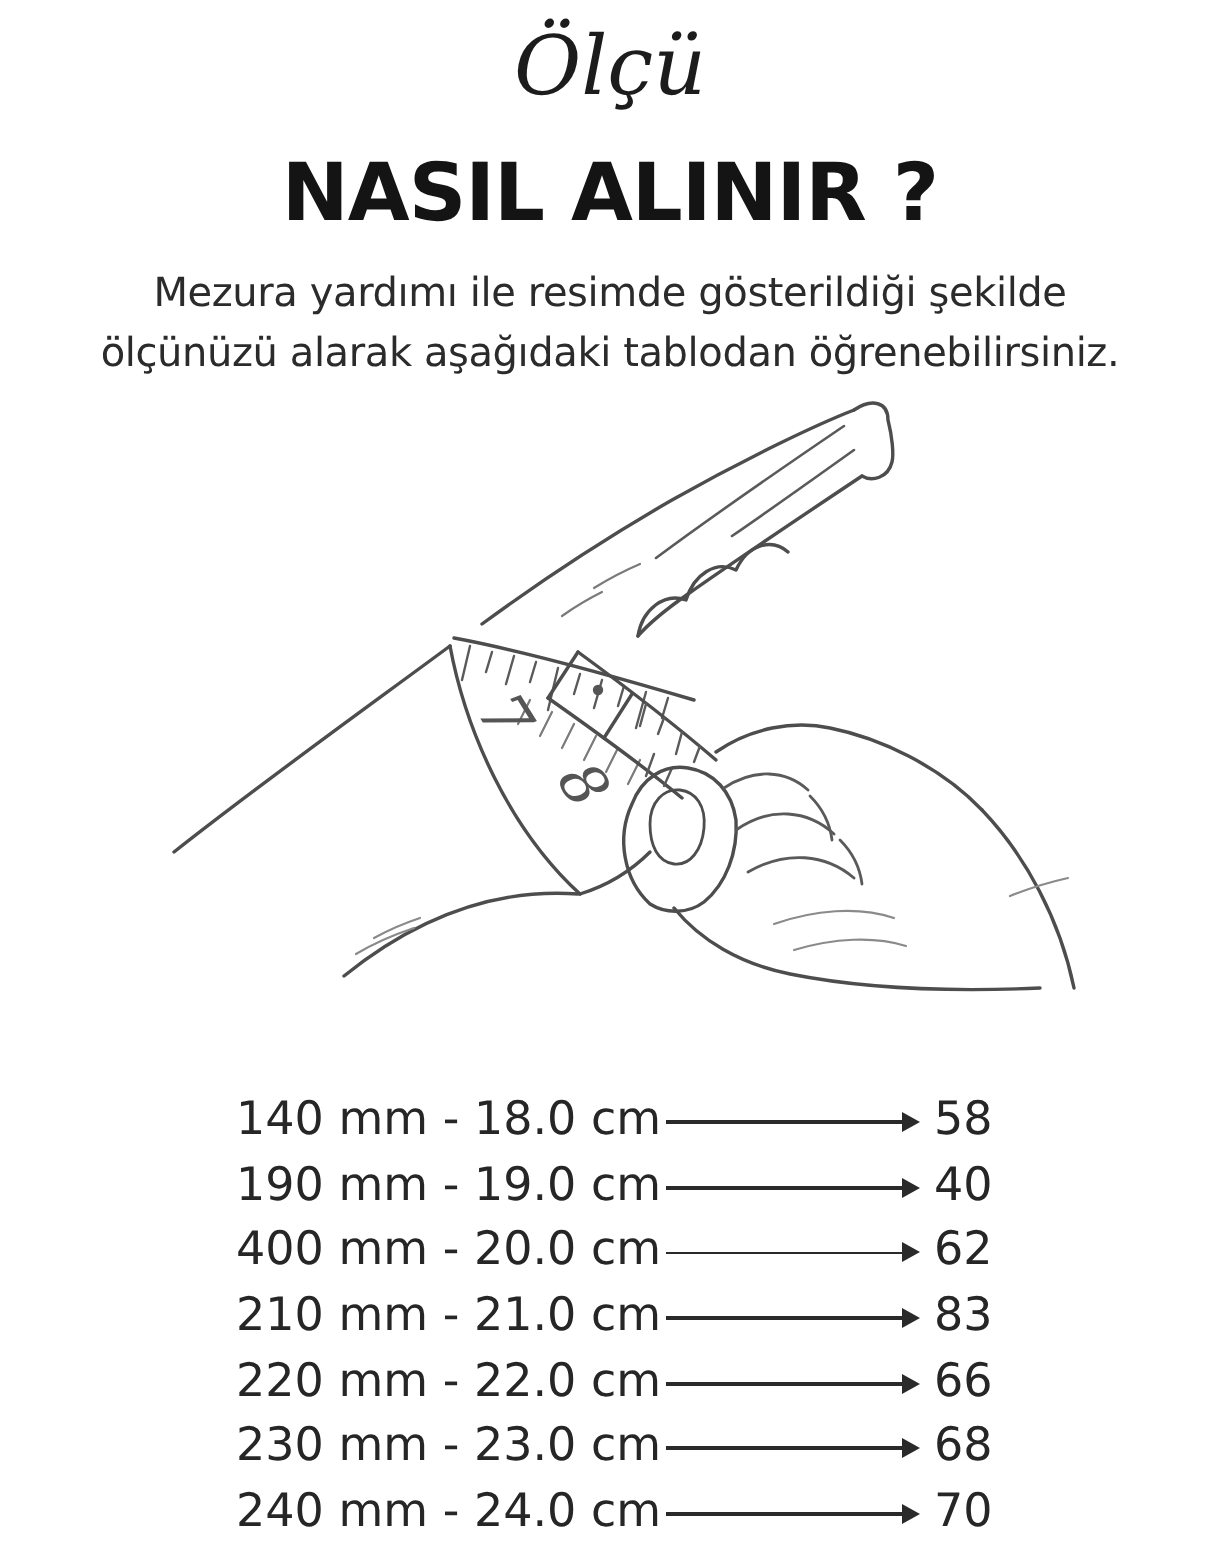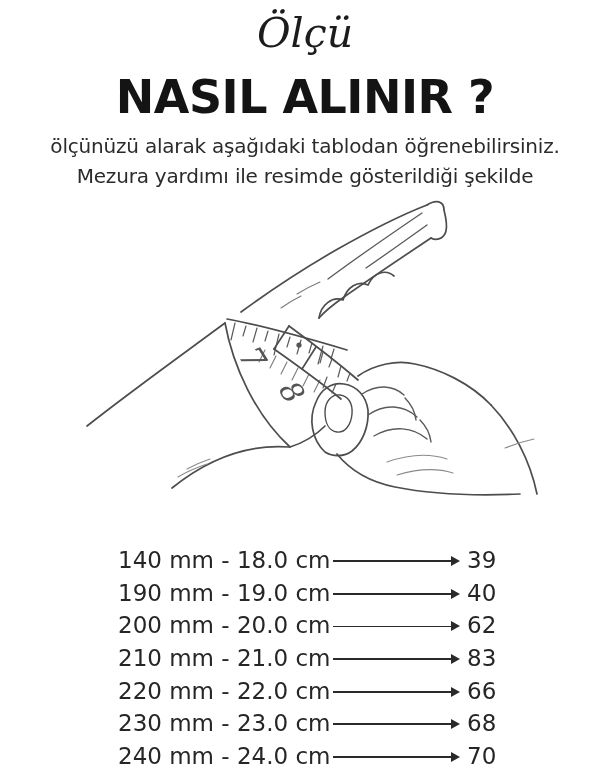--- a/index.html
+++ b/index.html
@@ -11,21 +11,21 @@
   }
   .script-title {
     position:absolute; top:4px; left:0; width:100%;
     text-align:center;
     font-family:"DejaVu Serif", serif; font-style:italic;
     font-size:41px; line-height:58px; color:#1c1c1c;
   }
   .heading {
     position:absolute; top:70px; left:0; width:100%;
     text-align:center;
-    font-size:46px; line-height:54px; font-weight:bold;
+    font-size:40px; line-height:54px; font-weight:bold;
     letter-spacing:-0.5px; color:#141414;
   }
   .subtitle {
     position:absolute; top:131px; left:0; width:100%;
     text-align:center; font-size:20px; line-height:30px;
     letter-spacing:-0.2px; color:#2b2b2b;
   }
   .illustration { position:absolute; left:60px; top:198px; width:490px; height:300px; }
   .illustration svg { display:block; }
 
@@ -53,22 +53,22 @@
 </head>
 <body>
 
 <div class="page">
 
   <div class="script-title">Ölçü</div>
 
   <div class="heading">NASIL ALINIR ?</div>
 
   <div class="subtitle">
+    <div>Mezura yardımı ile resimde gösterildiği şekilde</div>
     <div>ölçünüzü alarak aşağıdaki tablodan öğrenebilirsiniz.</div>
-    <div>Mezura yardımı ile resimde gösterildiği şekilde</div>
   </div>
 
   <div class="illustration">
     <svg width="490" height="300" viewBox="0 0 490 300" xmlns="http://www.w3.org/2000/svg" fill="none" stroke="#4d4d4d" stroke-width="1.7" stroke-linecap="round" stroke-linejoin="round">
 
       <path d="M 12,228 C 55,194 108,156 150,125"></path>
       <path d="M 97,290 C 133,261 172,246 214,249"></path>
       <g stroke="#8a8a8a" stroke-width="1.1">
         <path d="M 112,271 C 121,266 129,263 135,261"></path>
         <path d="M 103,279 C 113,273 123,269 132,266"></path>
@@ -147,31 +147,31 @@
     </svg>
   </div>
 
 
   <div class="rows">
     <div class="row">
       <span class="cap">140 mm - 18.0 cm</span>
       <span class="arrow">
           <span class="head"></span>
         </span>
-      <span class="val">39</span>
+      <span class="val">58</span>
     </div>
     <div class="row">
       <span class="cap">190 mm - 19.0 cm</span>
       <span class="arrow">
           <span class="head"></span>
         </span>
       <span class="val">40</span>
     </div>
     <div class="row">
-      <span class="cap">200 mm - 20.0 cm</span>
+      <span class="cap">400 mm - 20.0 cm</span>
       <span class="arrow">
           <span class="head"></span>
         </span>
       <span class="val">62</span>
     </div>
     <div class="row">
       <span class="cap">210 mm - 21.0 cm</span>
       <span class="arrow">
           <span class="head"></span>
         </span>

